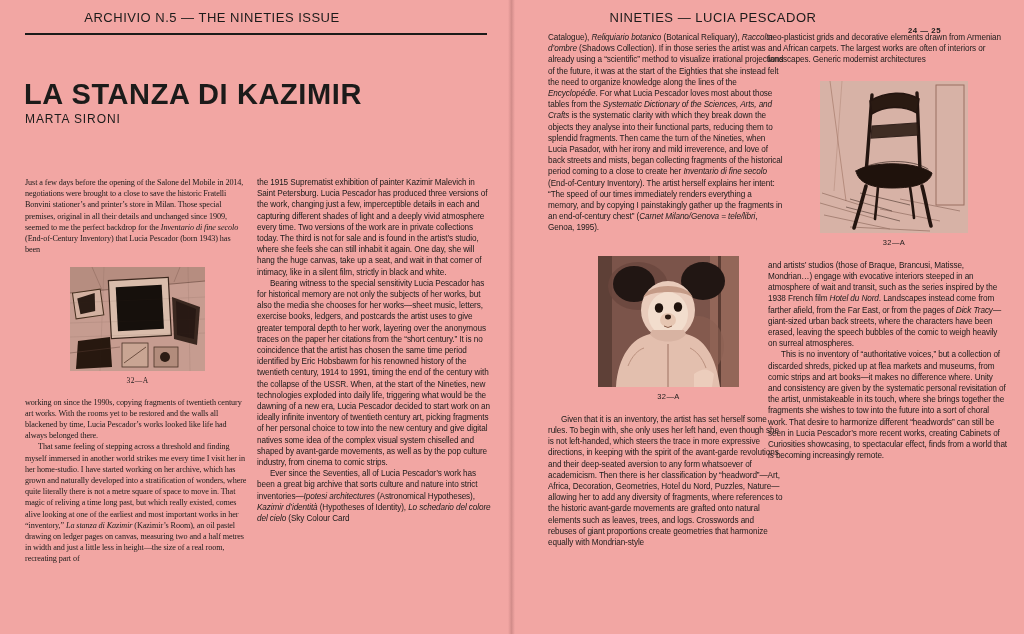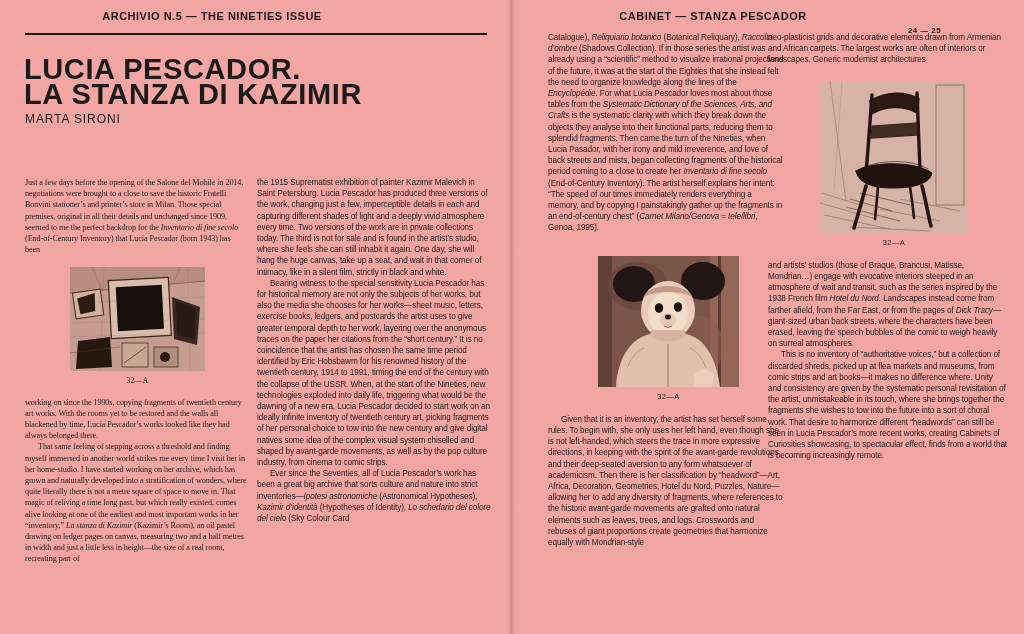--- a/index.html
+++ b/index.html
@@ -7,21 +7,21 @@
     width:1024px;height:634px;position:relative;overflow:hidden;
     background:#f2a6a3;color:#1c1b1a;
     font-family:"Liberation Sans","DejaVu Sans",sans-serif;
     -webkit-font-smoothing:antialiased;
   }
   .gutter{
     position:absolute;left:508px;top:0;width:7px;height:634px;
     background:linear-gradient(to right, rgba(70,25,25,0) 0%, rgba(70,25,25,0.18) 50%, rgba(70,25,25,0) 100%);
   }
   .running-head{
-    position:absolute;top:10px;font-size:11px;font-weight:bold;
+    position:absolute;top:10px;font-size:13px;font-weight:normal;
     letter-spacing:0.5px;white-space:nowrap;
   }
   #head-left{left:212px;transform:translateX(-50%);}
   #head-right{left:713px;transform:translateX(-50%);}
   #folio{position:absolute;top:26px;left:941px;transform:translateX(-100%);
     font-size:7.8px;font-weight:bold;letter-spacing:0.5px;white-space:nowrap;}
   .title-rule{position:absolute;left:25px;top:33px;width:462px;height:1.5px;background:#1c1b1a;}
   .article-title{
     position:absolute;left:24px;top:38px;
     font-size:29px;line-height:25px;font-weight:bold;letter-spacing:0.6px;
@@ -45,25 +45,25 @@
   figcaption{
     text-align:center;font-size:7.5px;letter-spacing:0.4px;margin-top:4px;
   }
 </style>
 </head>
 <body>
 
 <div class="gutter"></div>
 
 <div id="head-left" class="running-head">ARCHIVIO N.5 — THE NINETIES ISSUE</div>
-<div id="head-right" class="running-head">CABINET — STANZA PESCADOR</div>
+<div id="head-right" class="running-head">NINETIES — LUCIA PESCADOR</div>
 <div id="folio">24 — 25</div>
 
 <div class="title-rule"></div>
-<h1 class="article-title"><span>LUCIA PESCADOR.</span><br>
+<h1 class="article-title"><br>
 <span>LA STANZA DI KAZIMIR</span></h1>
 <div class="byline">MARTA SIRONI</div>
 
 <div id="col1" class="col">
   <p>Just a few days before the opening of the Salone del Mobile in 2014, negotiations were brought to a close to save the historic Fratelli Bonvini stationer’s and printer’s store in Milan. Those special premises, original in all their details and unchanged since 1909, seemed to me the perfect backdrop for the <i>Inventario di fine secolo</i> (End-of-Century Inventory) that Lucia Pescador (born 1943) has been</p>
 
   <figure class="fig1">
     <svg width="135" height="104" viewBox="0 0 135 104">
       <rect width="135" height="104" fill="#c69c90"></rect>
       <polygon points="0,0 135,0 135,14 0,26" fill="#b68d80"></polygon>
@@ -90,28 +90,28 @@
         <line x1="0" y1="36" x2="135" y2="30"></line>
         <line x1="0" y1="56" x2="135" y2="52"></line>
         <line x1="0" y1="70" x2="135" y2="66"></line>
         <line x1="34" y1="0" x2="30" y2="104"></line>
         <line x1="118" y1="0" x2="120" y2="104"></line>
       </g>
     </svg>
     <figcaption>32—A</figcaption>
   </figure>
 
-  <p>working on since the 1990s, copying fragments of twentieth century art works. With the rooms yet to be restored and the walls all blackened by time, Lucia Pescador’s works looked like they had always belonged there.</p>
+  <p>working on since the 1990s, copying fragments of twentieth century art works. With the rooms yet to be restored and the walls all blackened by time, Lucia Pescador’s works looked like life had always belonged there.</p>
   <p class="indent">That same feeling of stepping across a threshold and finding myself immersed in another world strikes me every time I visit her in her home-studio. I have started working on her archive, which has grown and naturally developed into a stratification of wonders, where quite literally there is not a metre square of space to move in. That magic of reliving a time long past, but which really existed, comes alive looking at one of the earliest and most important works in her “inventory,” <i>La stanza di Kazimir</i> (Kazimir’s Room), an oil pastel drawing on ledger pages on canvas, measuring two and a half metres in width and just a little less in height—the size of a real room, recreating part of</p>
 </div>
 
 <div id="col2" class="col">
   <p>the 1915 Suprematist exhibition of painter Kazimir Malevich in Saint Petersburg. Lucia Pescador has produced three versions of the work, changing just a few, imperceptible details in each and capturing different shades of light and a deeply vivid atmosphere every time. Two versions of the work are in private collections today. The third is not for sale and is found in the artist’s studio, where she feels she can still inhabit it again. One day, she will hang the huge canvas, take up a seat, and wait in that corner of intimacy, like in a silent film, strictly in black and white.</p>
   <p class="indent">Bearing witness to the special sensitivity Lucia Pescador has for historical memory are not only the subjects of her works, but also the media she chooses for her works—sheet music, letters, exercise books, ledgers, and postcards the artist uses to give greater temporal depth to her work, layering over the anonymous traces on the paper her citations from the “short century.” It is no coincidence that the artist has chosen the same time period identified by Eric Hobsbawm for his renowned history of the twentieth century, 1914 to 1991, timing the end of the century with the collapse of the USSR. When, at the start of the Nineties, new technologies exploded into daily life, triggering what would be the dawning of a new era, Lucia Pescador decided to start work on an ideally infinite inventory of twentieth century art, picking fragments of her personal choice to tow into the new century and give digital natives some idea of the complex visual system chiselled and shaped by avant-garde movements, as well as by the pop culture industry, from cinema to comic strips.</p>
-  <p class="indent">Ever since the Seventies, all of Lucia Pescador’s work has been a great big archive that sorts culture and nature into strict inventories—<i>Ipotesi astronomiche</i> (Astronomical Hypotheses), <i>Kazimir d’identità</i> (Hypotheses of Identity), <i>Lo schedario del colore del cielo</i> (Sky Colour Card</p>
+  <p class="indent">Ever since the Seventies, all of Lucia Pescador’s work has been a great big archive that sorts culture and nature into strict inventories—<i>Ipotesi architectures</i> (Astronomical Hypotheses), <i>Kazimir d’identità</i> (Hypotheses of Identity), <i>Lo schedario del colore del cielo</i> (Sky Colour Card</p>
 </div>
 
 <div id="col3" class="col">
   <p>Catalogue), <i>Reliquiario botanico</i> (Botanical Reliquary), <i>Raccolta d’ombre</i> (Shadows Collection). If in those series the artist was already using a “scientific” method to visualize irrational projections of the future, it was at the start of the Eighties that she instead felt the need to organize knowledge along the lines of the <i>Encyclopédie</i>. For what Lucia Pescador loves most about those tables from the <i>Systematic Dictionary of the Sciences, Arts, and Crafts</i> is the systematic clarity with which they break down the objects they analyse into their functional parts, reducing them to splendid fragments. Then came the turn of the Nineties, when Lucia Pasador, with her irony and mild irreverence, and love of back streets and mists, began collecting fragments of the historical period coming to a close to create her <i>Inventario di fine secolo</i> (End-of-Century Inventory). The artist herself explains her intent: “The speed of our times immediately renders everything a memory, and by copying I painstakingly gather up the fragments in an end-of-century chest” (<i>Carnet Milano/Genova = tele/libri</i>, Genoa, 1995).</p>
 
   <figure class="fig2">
     <svg width="141" height="131" viewBox="0 0 141 131">
       <rect width="141" height="131" fill="#7b544a"></rect>
       <rect x="112" width="29" height="131" fill="#96685a" opacity="0.9"></rect>
       <rect x="120" width="3" height="131" fill="#5b3c33"></rect>

